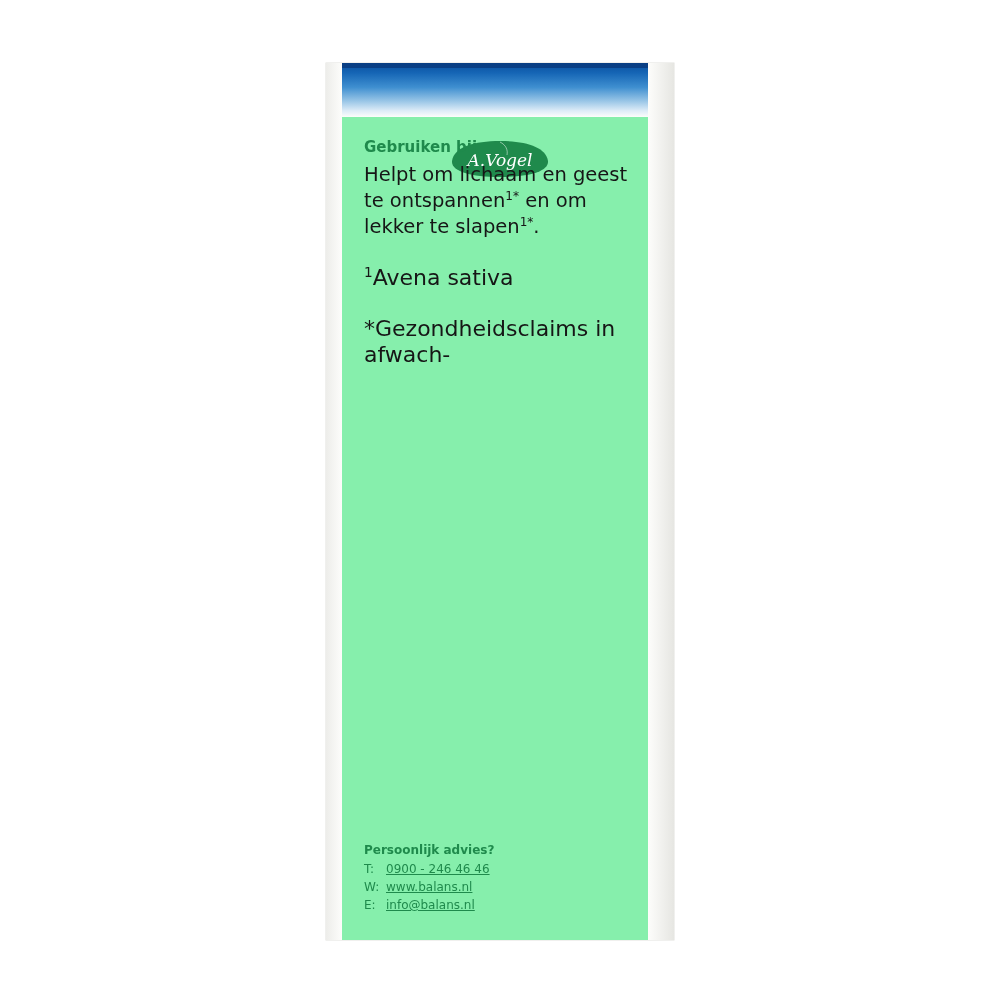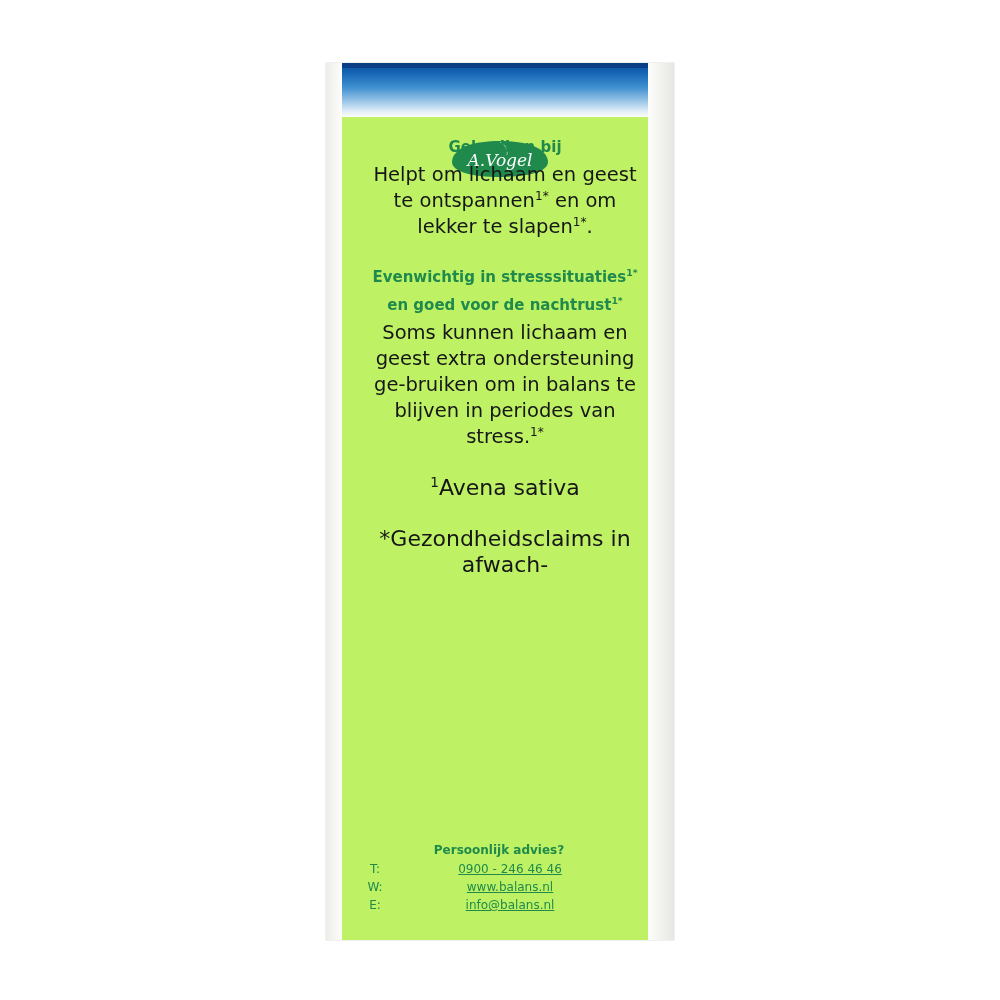--- a/index.html
+++ b/index.html
@@ -19,23 +19,22 @@
     overflow: hidden;
   }
 
   
   .box {
     position: absolute;
     left: 326px;
     top: 63px;
     width: 348px;
     height: 877px;
-    background: #bef264;
+    background: #86efac;
     box-shadow: 0 0 0 0.5px #e2e2dd;
-    text-align: center;
   }
 
   
   .box-shade-left {
     position: absolute;
     left: 0; top: 0;
     width: 16px; height: 100%;
     background: linear-gradient(to right, #ededea 0%, #fdfdfb 100%);
     pointer-events: none;
   }
@@ -166,25 +165,20 @@
       </svg>
     </div>
 
     <div class="content">
 
       <div class="block">
         <p class="head">Gebruiken bij</p>
         <p class="body-text">Helpt om lichaam en geest te ontspannen<sup>1*</sup> en om lekker te slapen<sup>1*</sup>.</p>
       </div>
 
-      <div class="block">
-        <p class="head two-line">Evenwichtig in stresssituaties<sup>1*</sup></p>
-        <p class="head">en goed voor de nachtrust<sup>1*</sup></p>
-        <p class="body-text">Soms kunnen lichaam en geest extra ondersteuning ge-bruiken om in balans te blijven in periodes van stress.<sup>1*</sup></p>
-      </div>
 
       <div class="block">
         <p class="note"><sup>1</sup>Avena sativa</p>
       </div>
 
       <div class="block">
         <p class="note">*Gezondheidsclaims in afwach-</p>
       </div>
 
     </div>

